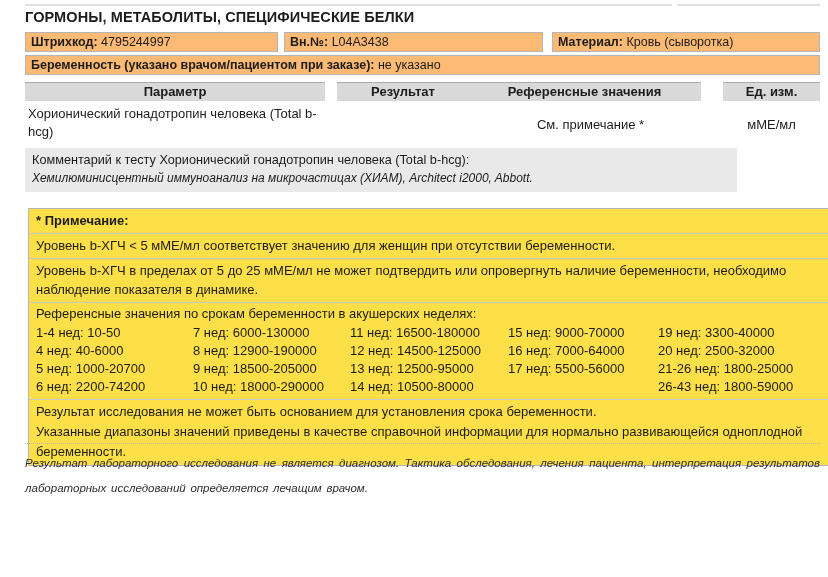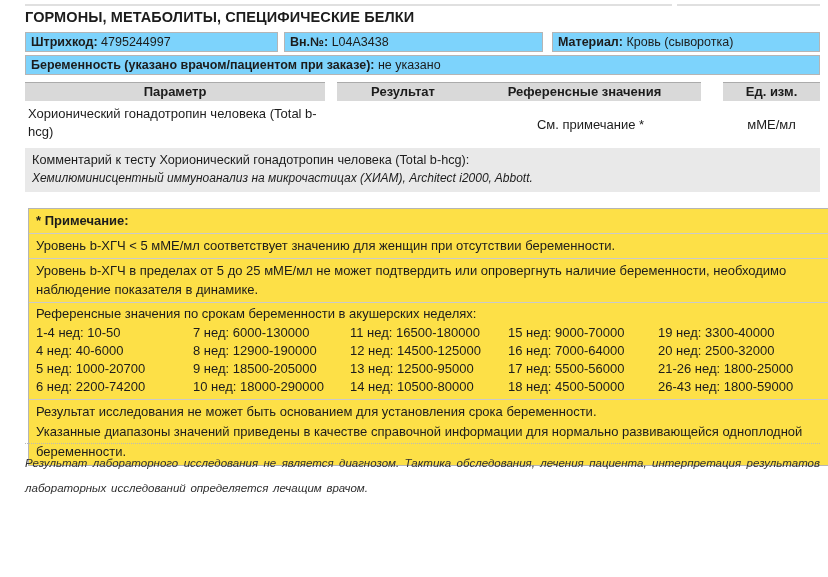--- a/index.html
+++ b/index.html
@@ -25,21 +25,21 @@
   .cut-line.right{left:677px;width:143px;}
 
   .title{
     position:absolute;left:25px;top:9px;
     font-size:14.5px;font-weight:bold;letter-spacing:0.1px;
   }
 
   .info-box{
     position:absolute;height:20px;border:1px solid var(--border);
     font-size:12.5px;line-height:18px;padding-left:5px;
-    white-space:nowrap;overflow:hidden;background:#7dd3fc;
+    white-space:nowrap;overflow:hidden;background:#fdba74;
   }
   .info-box .lbl{font-weight:bold;}
   .box-barcode{left:25px;top:32px;width:253px;}
   .box-vn{left:284px;top:32px;width:259px;}
   .box-material{left:552px;top:32px;width:268px;}
   .box-pregnancy{left:25px;top:55px;width:795px;}
 
   
   .th{
     position:absolute;top:82px;height:19px;background:var(--header-bg);
@@ -52,21 +52,21 @@
   .th.units{left:723px;width:97px;}
 
   .td{position:absolute;top:103px;height:42px;font-size:13px;}
   .td.param{left:25px;width:300px;padding:2px 0 0 3px;line-height:18px;}
   .td.center{display:flex;align-items:center;justify-content:center;text-align:center;}
   .td.result{left:337px;width:120px;}
   .td.ref{left:468px;width:245px;}
   .td.units{left:723px;width:97px;}
 
   .comment{
-    position:absolute;left:25px;top:148px;width:795px;
+    position:absolute;left:25px;top:148px;width:712px;
     background:var(--comment-bg);padding:4px 7px 6px 7px;
   }
   .comment .c-title{font-size:12.7px;line-height:17px;}
   .comment .c-text{font-size:12px;font-style:italic;line-height:16px;margin-top:1px;}
 
   .note-box{
     position:absolute;left:28px;top:208px;width:819px;
     border:1px solid var(--border);background:#fde047;
   }
   .note-row{
@@ -161,21 +161,20 @@
         <div class="ref-col c2">
           <div class="ref-cell">11 нед: 16500-180000</div>
           <div class="ref-cell">12 нед: 14500-125000</div>
           <div class="ref-cell">13 нед: 12500-95000</div>
           <div class="ref-cell">14 нед: 10500-80000</div>
         </div>
         <div class="ref-col c3">
           <div class="ref-cell">15 нед: 9000-70000</div>
           <div class="ref-cell">16 нед: 7000-64000</div>
           <div class="ref-cell">17 нед: 5500-56000</div>
-          <div class="ref-cell">18 нед: 4500-50000</div>
         </div>
         <div class="ref-col c4">
           <div class="ref-cell">19 нед: 3300-40000</div>
           <div class="ref-cell">20 нед: 2500-32000</div>
           <div class="ref-cell">21-26 нед: 1800-25000</div>
           <div class="ref-cell">26-43 нед: 1800-59000</div>
         </div>
       </div>
     </div>
     <div class="note-row final-row">

